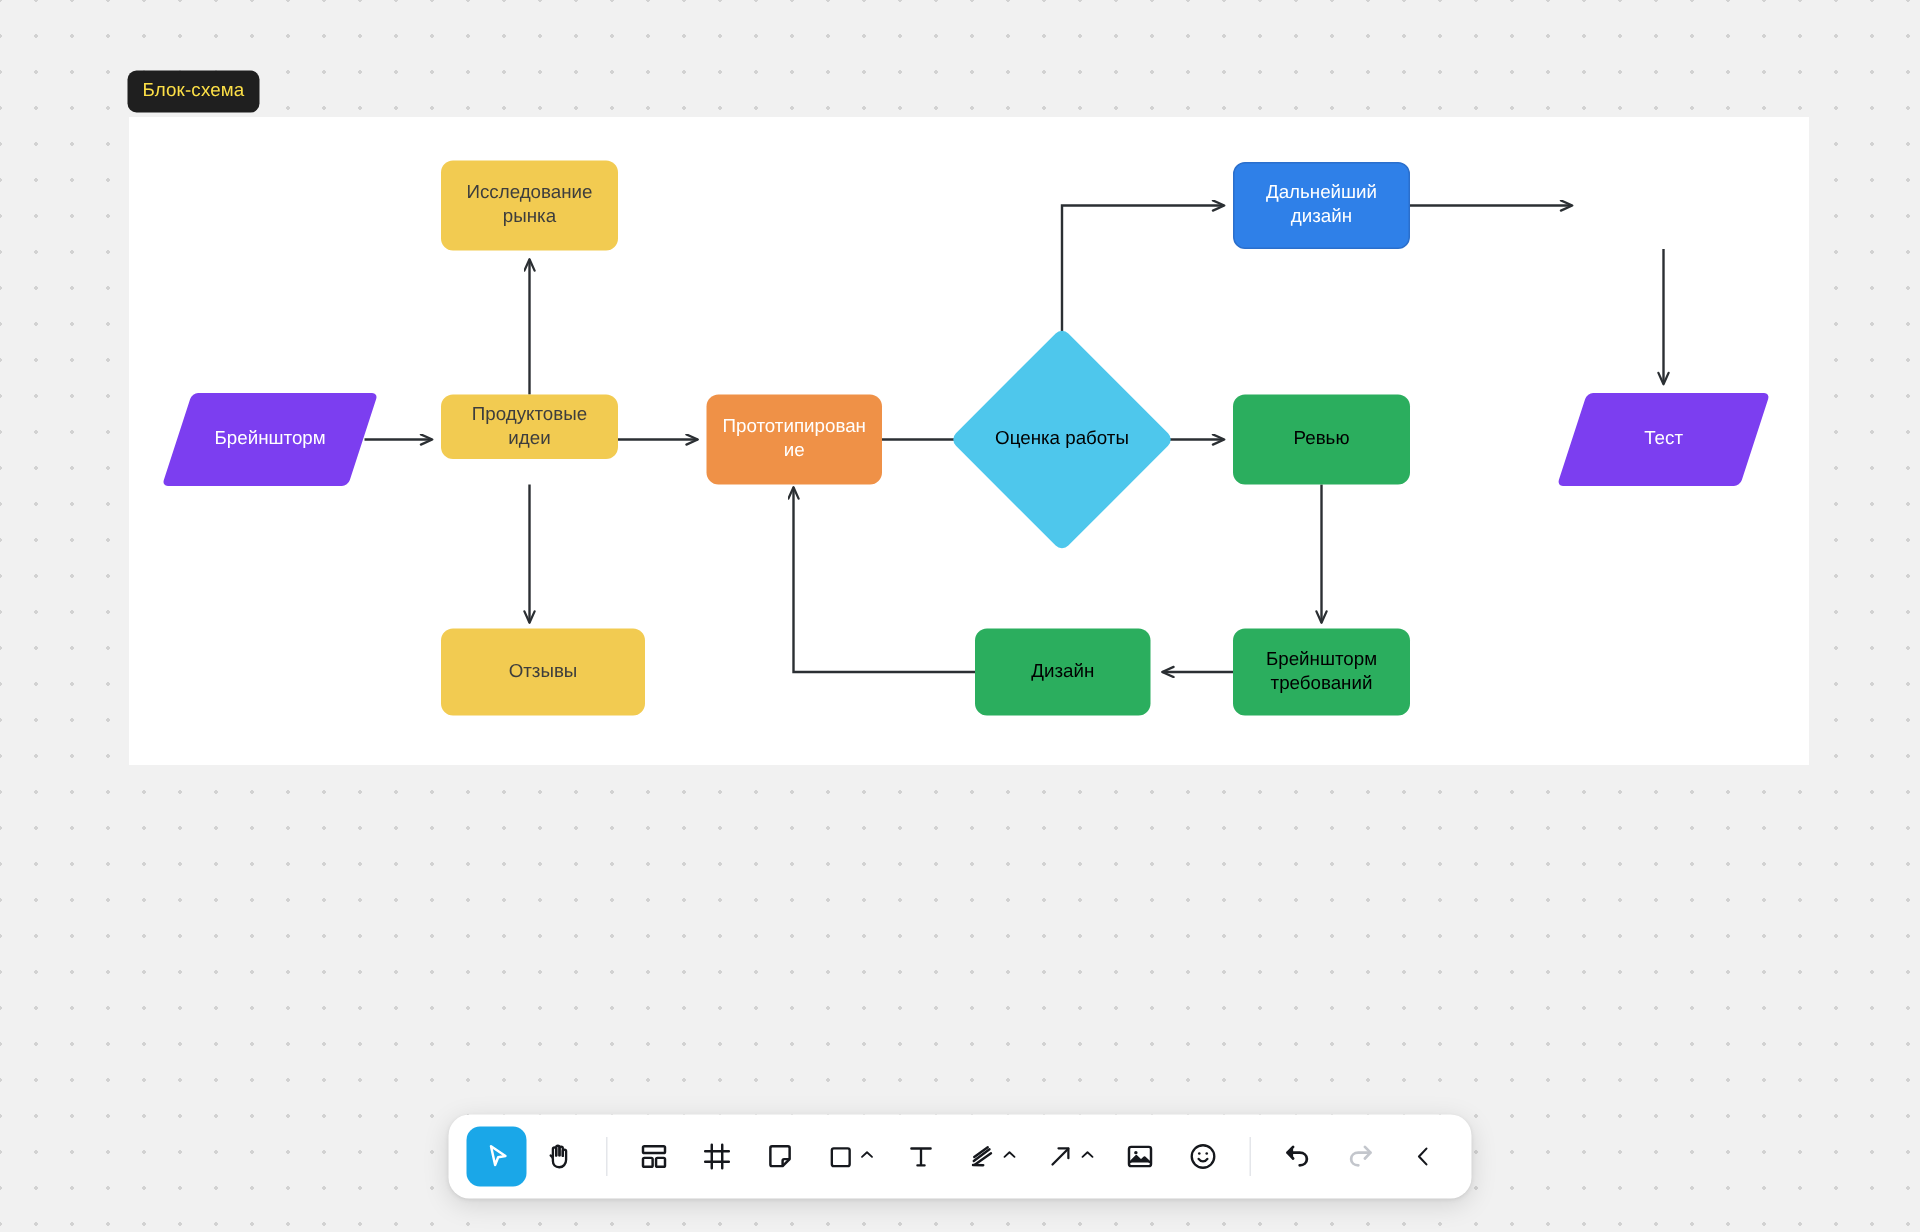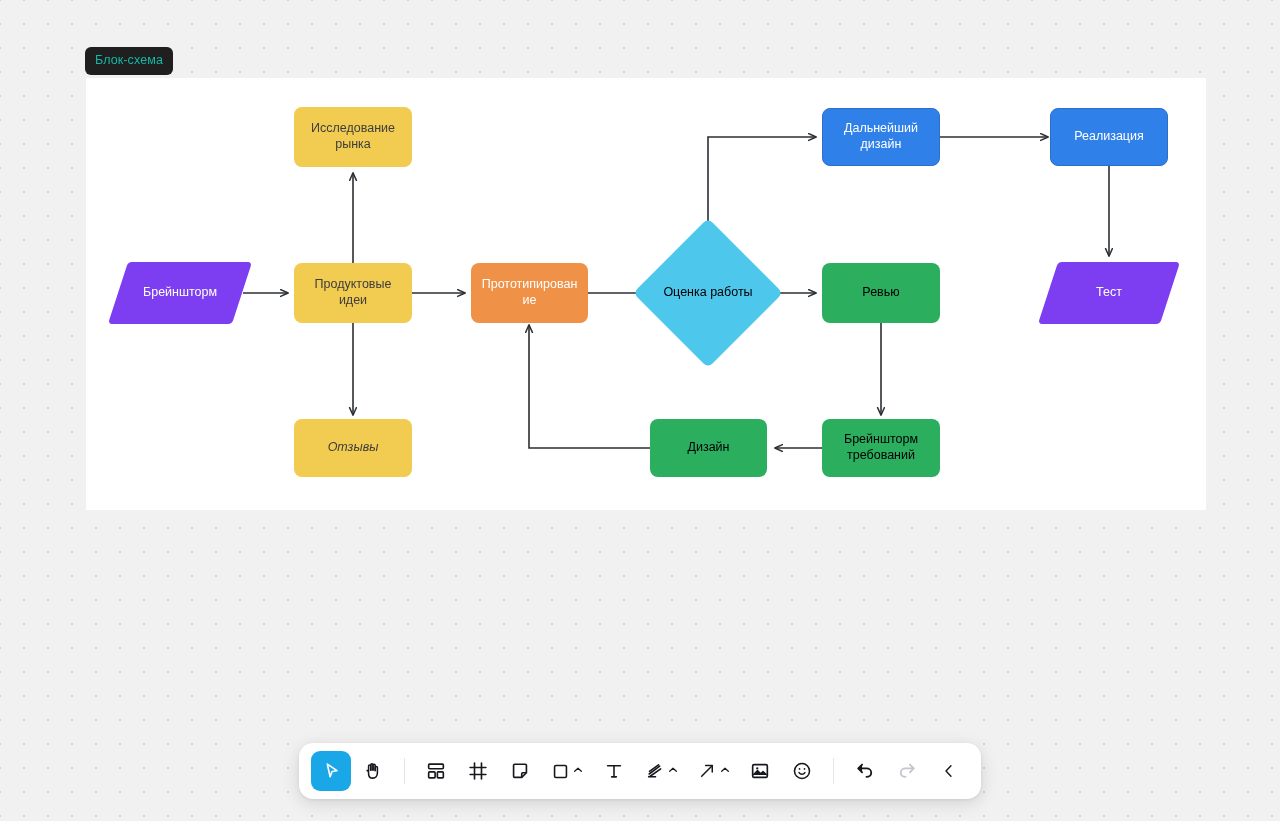--- a/index.html
+++ b/index.html
@@ -16,21 +16,21 @@
     background-size: 24px 24px;
     background-position: 12px 12px;
     position: relative;
   }
 
   
   #frame-label {
     position: absolute;
     left: 85px; top: 47px;
     background: #1f1f1f;
-    color: #14b8a6;
+    color: #fde047;
     font-size: 12.5px;
     line-height: 1;
     padding: 7px 10px 8px 10px;
     border-radius: 6px;
     white-space: nowrap;
     letter-spacing: .1px;
   }
 
   
   #frame {
@@ -147,44 +147,41 @@
   </svg>
 
   <div class="node para c-purple" style="left:32px;  top:184px; width:124px; height:62px;">
     <span class="lbl">Брейншторм</span>
   </div>
 
   <div class="node rect c-yellow" style="left:208px; top:29px;  width:118px; height:60px;">
     <span class="lbl">Исследование рынка</span>
   </div>
 
-  <div class="node rect c-yellow" style="left:208px; top:185px; width:118px; height:60px;">
+  <div class="node rect c-yellow" style="left:208px; top:185px; width:118px; height:43px;">
     <span class="lbl">Продуктовые идеи</span>
   </div>
 
-  <div class="node rect c-yellow" style="left:208px; top:341px; width:118px; height:58px;font-style:italic;">
+  <div class="node rect c-yellow" style="left:208px; top:341px; width:136px; height:58px;">
     <span class="lbl">Отзывы</span>
   </div>
 
   <div class="node rect c-orange" style="left:385px; top:185px; width:117px; height:60px;">
     <span class="lbl">Прототипирование</span>
   </div>
 
   <div class="node diamond" style="left:569px; top:162px; width:106px; height:106px;justify-content:center;">
     <span class="dia-shape c-cyan"></span>
     <span class="lbl">Оценка работы</span>
   </div>
 
   <div class="node rect c-blue" style="left:736px; top:30px;  width:118px; height:58px;">
     <span class="lbl">Дальнейший дизайн</span>
   </div>
 
-  <div class="node rect c-blue" style="left:964px; top:30px;  width:118px; height:58px;">
-    <span class="lbl">Реализация</span>
-  </div>
 
   <div class="node rect c-green" style="left:736px; top:185px; width:118px; height:60px;">
     <span class="lbl">Ревью</span>
   </div>
 
   <div class="node para c-purple" style="left:962px; top:184px; width:122px; height:62px;">
     <span class="lbl">Тест</span>
   </div>
 
   <div class="node rect c-green" style="left:736px; top:341px; width:118px; height:58px;">

